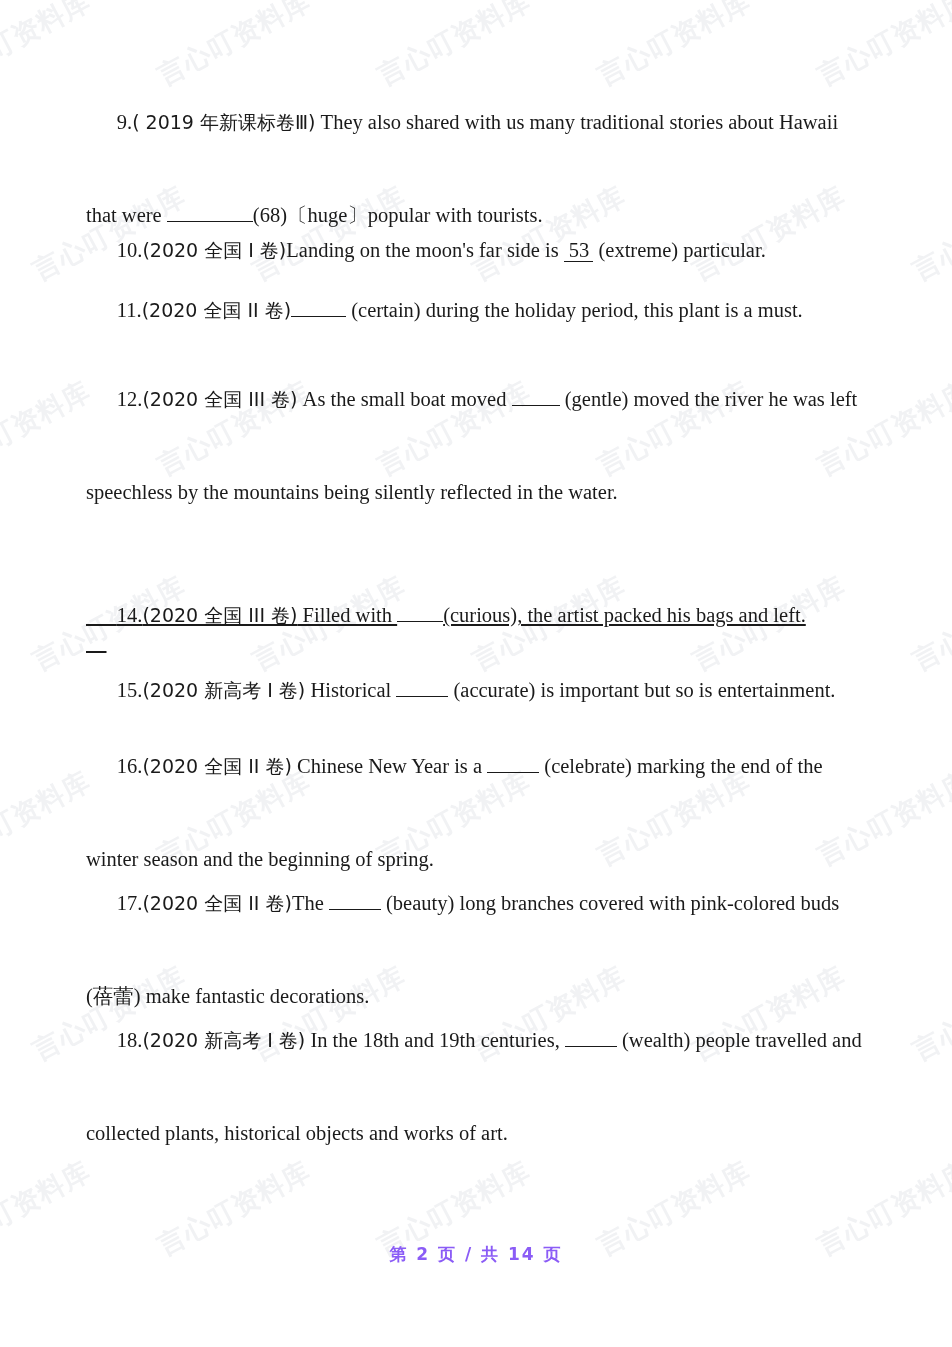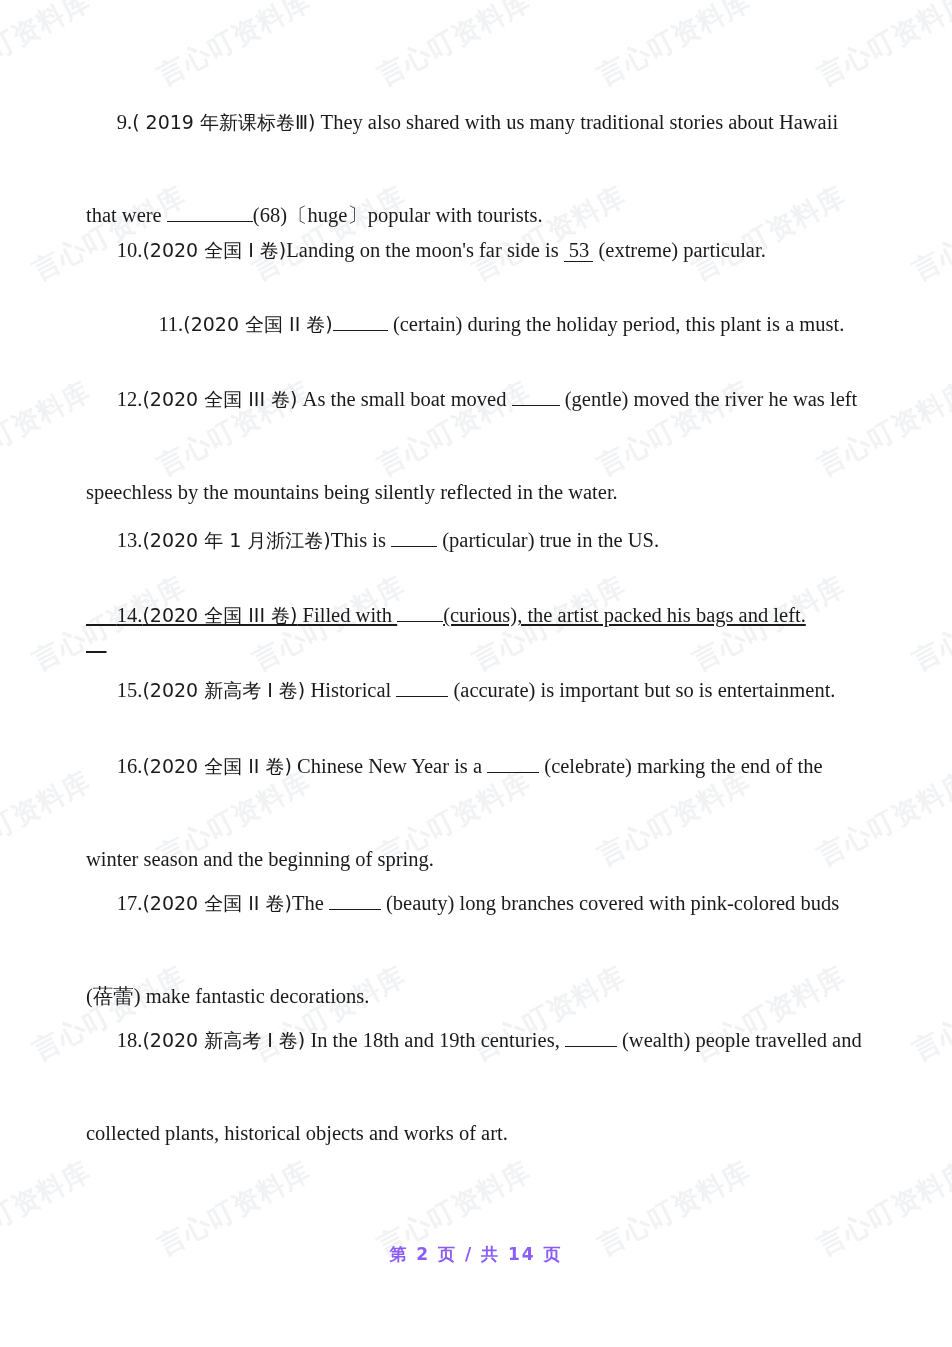--- a/index.html
+++ b/index.html
@@ -144,32 +144,29 @@
 
     <div class="item" style="top:82px;">
       <span>9.</span><span class="cn">( 2019 年新课标卷Ⅲ)</span><span> They also shared with us many traditional stories about Hawaii</span>
       <span class="ln2"><span>that were </span><span class="blank w1"></span><span>(68)〔huge〕popular with tourists.</span></span>
     </div>
 
     <div class="item" style="top:210px;">
       <span>10.</span><span class="cn">(2020 全国 I 卷)</span><span>Landing on the moon's far side is </span><span class="answer">53</span><span> (extreme) particular.</span>
     </div>
 
-    <div class="item" style="top:284px;text-align:center;">
+    <div class="item" style="top:270px;">
       <span>11.</span><span class="cn">(2020 全国 II 卷)</span><span class="blank w2"></span><span> (certain) during the holiday period, this plant is a must.</span>
     </div>
 
     <div class="item" style="top:359px;">
       <span>12.</span><span class="cn">(2020 全国 III 卷)</span><span> As the small boat moved </span><span class="blank w3"></span><span> (gentle) moved the river he was left</span>
       <span class="ln2">speechless by the mountains being silently reflected in the water.</span>
     </div>
 
-    <div class="item" style="top:500px;">
-      <span>13.</span><span class="cn">(2020 年 1 月浙江卷)</span><span>This is </span><span class="blank w4"></span><span> (particular) true in the US.</span>
-    </div>
 
     <div class="item" style="top:575px;text-decoration:underline;">
       <span>14.</span><span class="cn">(2020 全国 III 卷)</span><span> Filled with </span><span class="blank w4"></span><span>(curious), the artist packed his bags and left.</span>
     </div>
 
     <div class="item" style="top:650px;">
       <span>15.</span><span class="cn">(2020 新高考 I 卷)</span><span> Historical </span><span class="blank w5"></span><span> (accurate) is important but so is entertainment.</span>
     </div>
 
     <div class="item" style="top:726px;">

